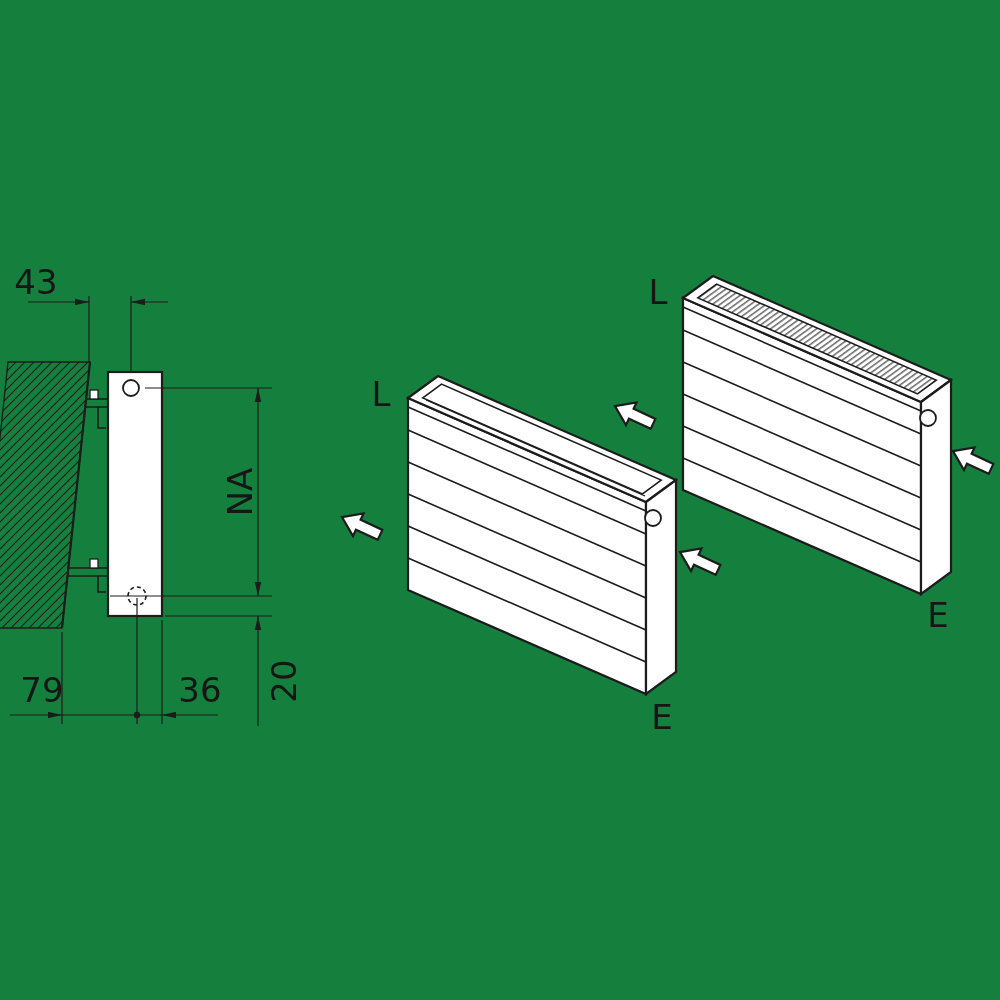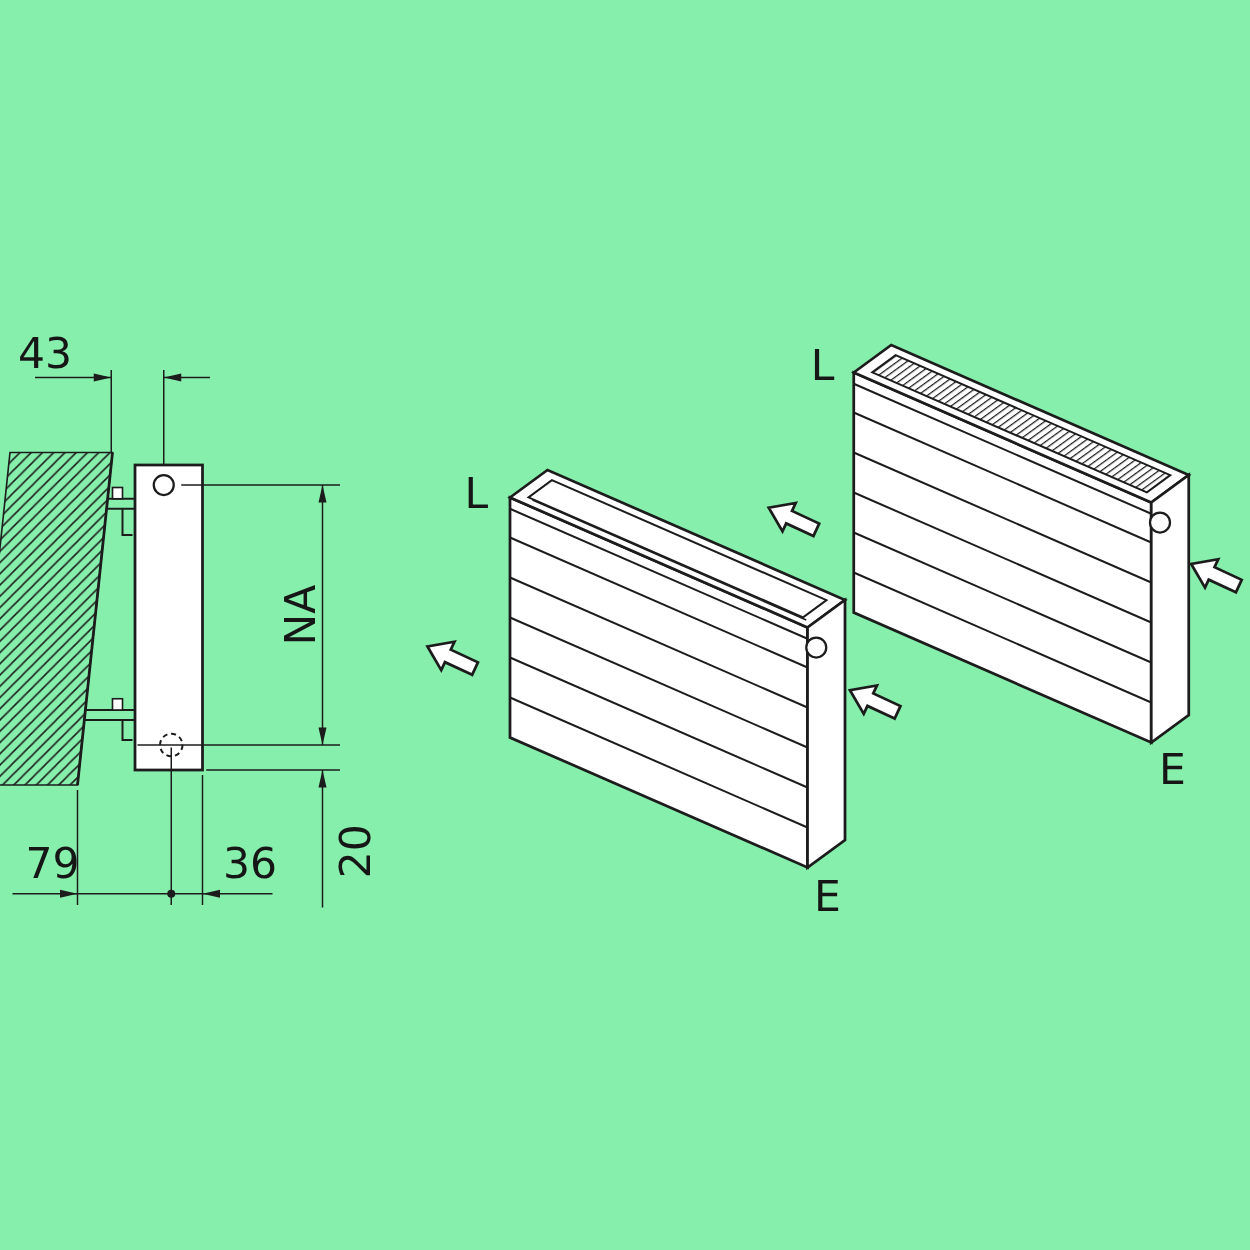--- a/index.html
+++ b/index.html
@@ -1,16 +1,16 @@
 <!DOCTYPE html>
 <html><head>
 <meta charset="utf-8">
 <style>
   html,body{margin:0;padding:0;background:#fff;}
-  .canvas{position:relative;width:1000px;height:1000px;background:#86efac;overflow:hidden;
+  .canvas{position:relative;width:1000px;height:1000px;background:#15803d;overflow:hidden;
           font-family:"DejaVu Sans", sans-serif;}
   .canvas svg{position:absolute;left:0;top:0;}
   svg text{fill:#161616;font-family:"DejaVu Sans", sans-serif;}
   .dim-text{font-size:34px;}
   .corner-label{font-size:34px;}
   .outline{fill:#ffffff;stroke:#1c1c1c;stroke-width:2.2;stroke-linejoin:miter;}
   .thin{stroke:#1c1c1c;stroke-width:1.6;fill:none;}
   .dimline{stroke:#1c1c1c;stroke-width:1.2;fill:none;}
   .arrowhead{fill:#1c1c1c;stroke:none;}
   .flow-arrow{fill:#ffffff;stroke:#1c1c1c;stroke-width:2.2;stroke-linejoin:miter;}

